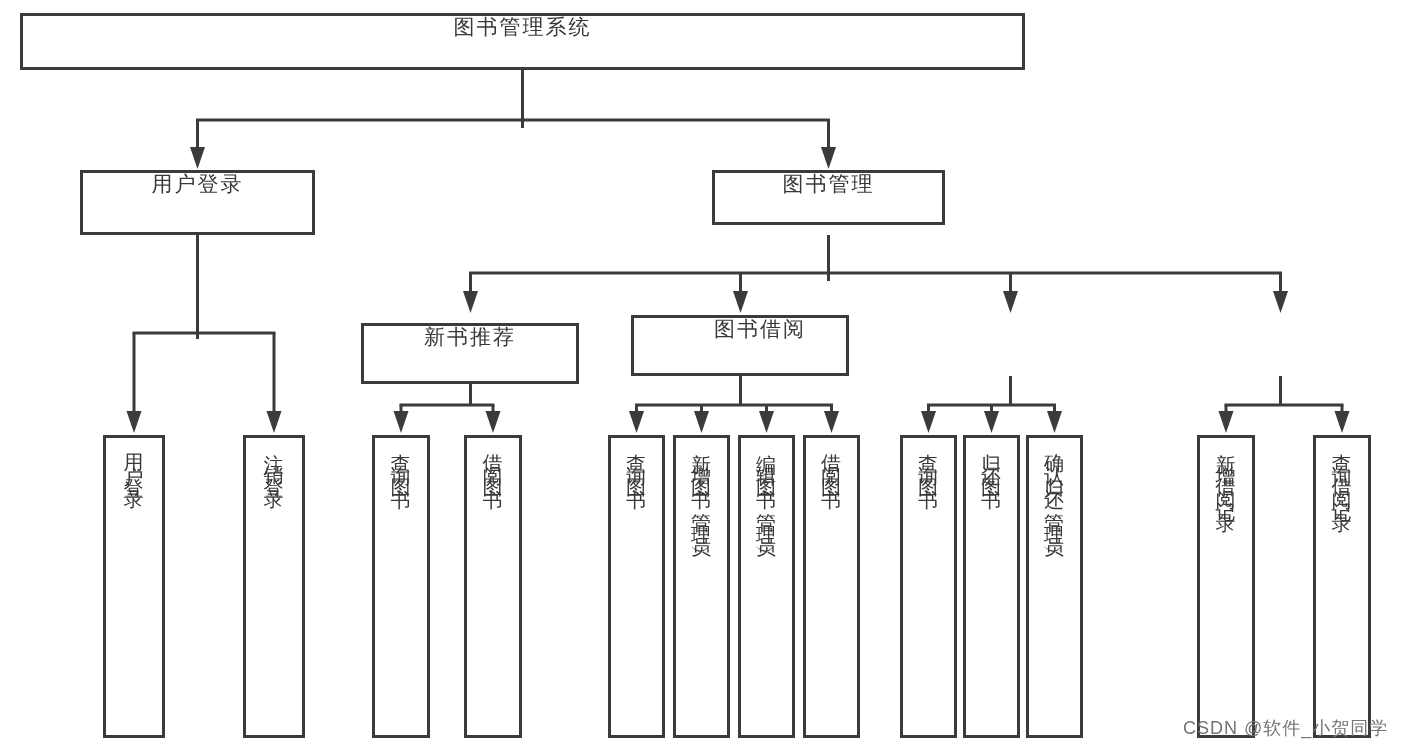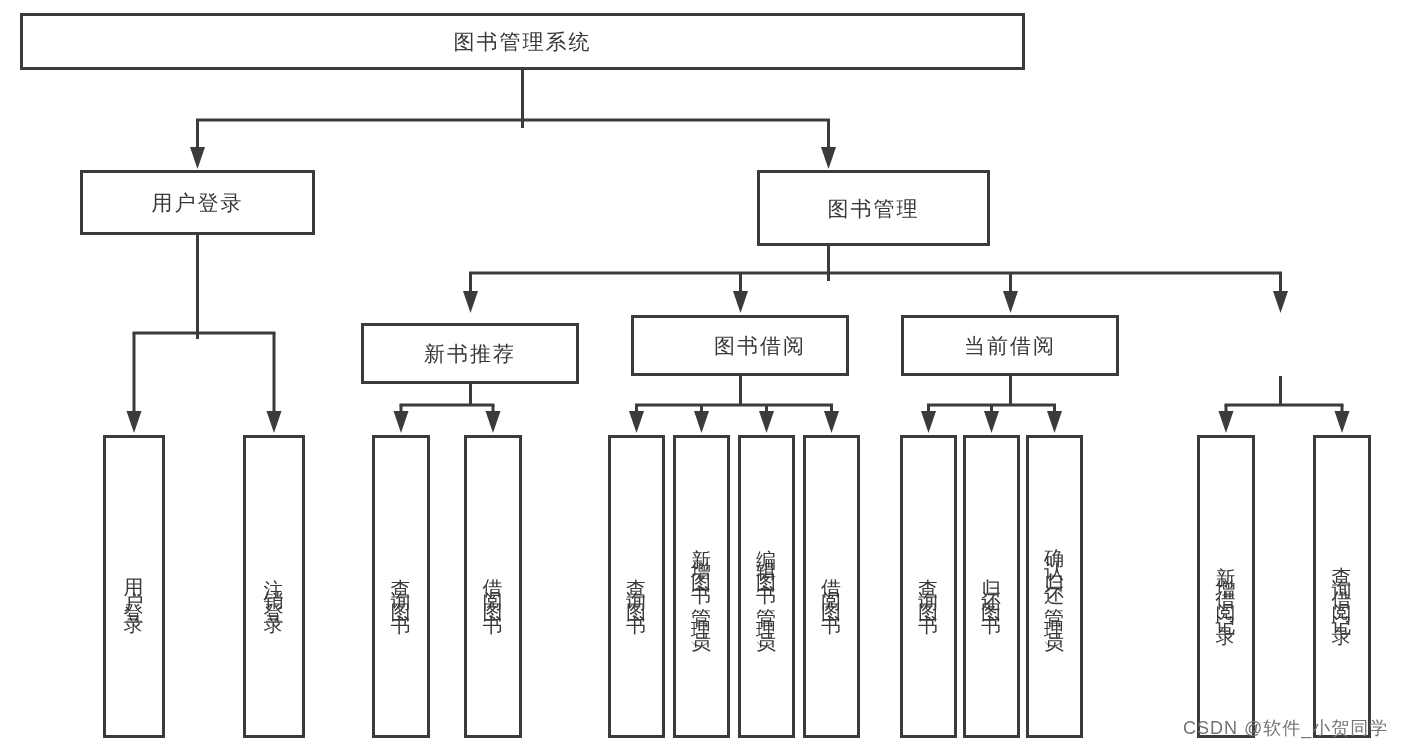--- a/index.html
+++ b/index.html
@@ -18,21 +18,20 @@
     pointer-events: none;
   }
   svg.connectors line { stroke: #3b3b3b; stroke-width: 3; }
   svg.connectors polygon { fill: #3b3b3b; stroke: none; }
   .box {
     position: absolute;
     box-sizing: border-box;
     background: #ffffff;
     border: 3px solid #3b3b3b;
     display: flex;
-    align-items: center;
     justify-content: center;
     color: #383838;
   }
   .box.h span {
     font-size: 21px;
     letter-spacing: 2px;
     white-space: nowrap;
     line-height: 1;
   }
   .box.v span {
@@ -134,33 +133,30 @@
     </g>
   </svg>
 
   <div class="box h" style="left:20px; top:13px; width:1005px; height:57px;">
     <span>图书管理系统</span>
   </div>
 
   <div class="box h" style="left:80px; top:170px; width:235px; height:65px;">
     <span>用户登录</span>
   </div>
-  <div class="box h" style="left:712px; top:170px; width:233px; height:76px;margin-left:45px;">
+  <div class="box h" style="left:712px; top:170px; width:233px; height:55px;">
     <span>图书管理</span>
   </div>
 
   <div class="box h" style="left:361px; top:315px; width:218px; height:61px;margin-top:8px;">
     <span>新书推荐</span>
   </div>
   <div class="box h" style="left:631px; top:315px; width:218px; height:61px;padding-left:40px;">
     <span>图书借阅</span>
   </div>
-  <div class="box h" style="left:901px; top:315px; width:218px; height:61px;">
-    <span>当前借阅</span>
-  </div>
 
   <div class="box v" style="left:103px; top:435px; width:62px; height:303px;">
     <span>用户登录</span>
   </div>
   <div class="box v" style="left:243px; top:435px; width:62px; height:303px;">
     <span>注销登录</span>
   </div>
 
   <div class="box v" style="left:372px; top:435px; width:58px; height:303px;">
     <span>查询图书</span>

